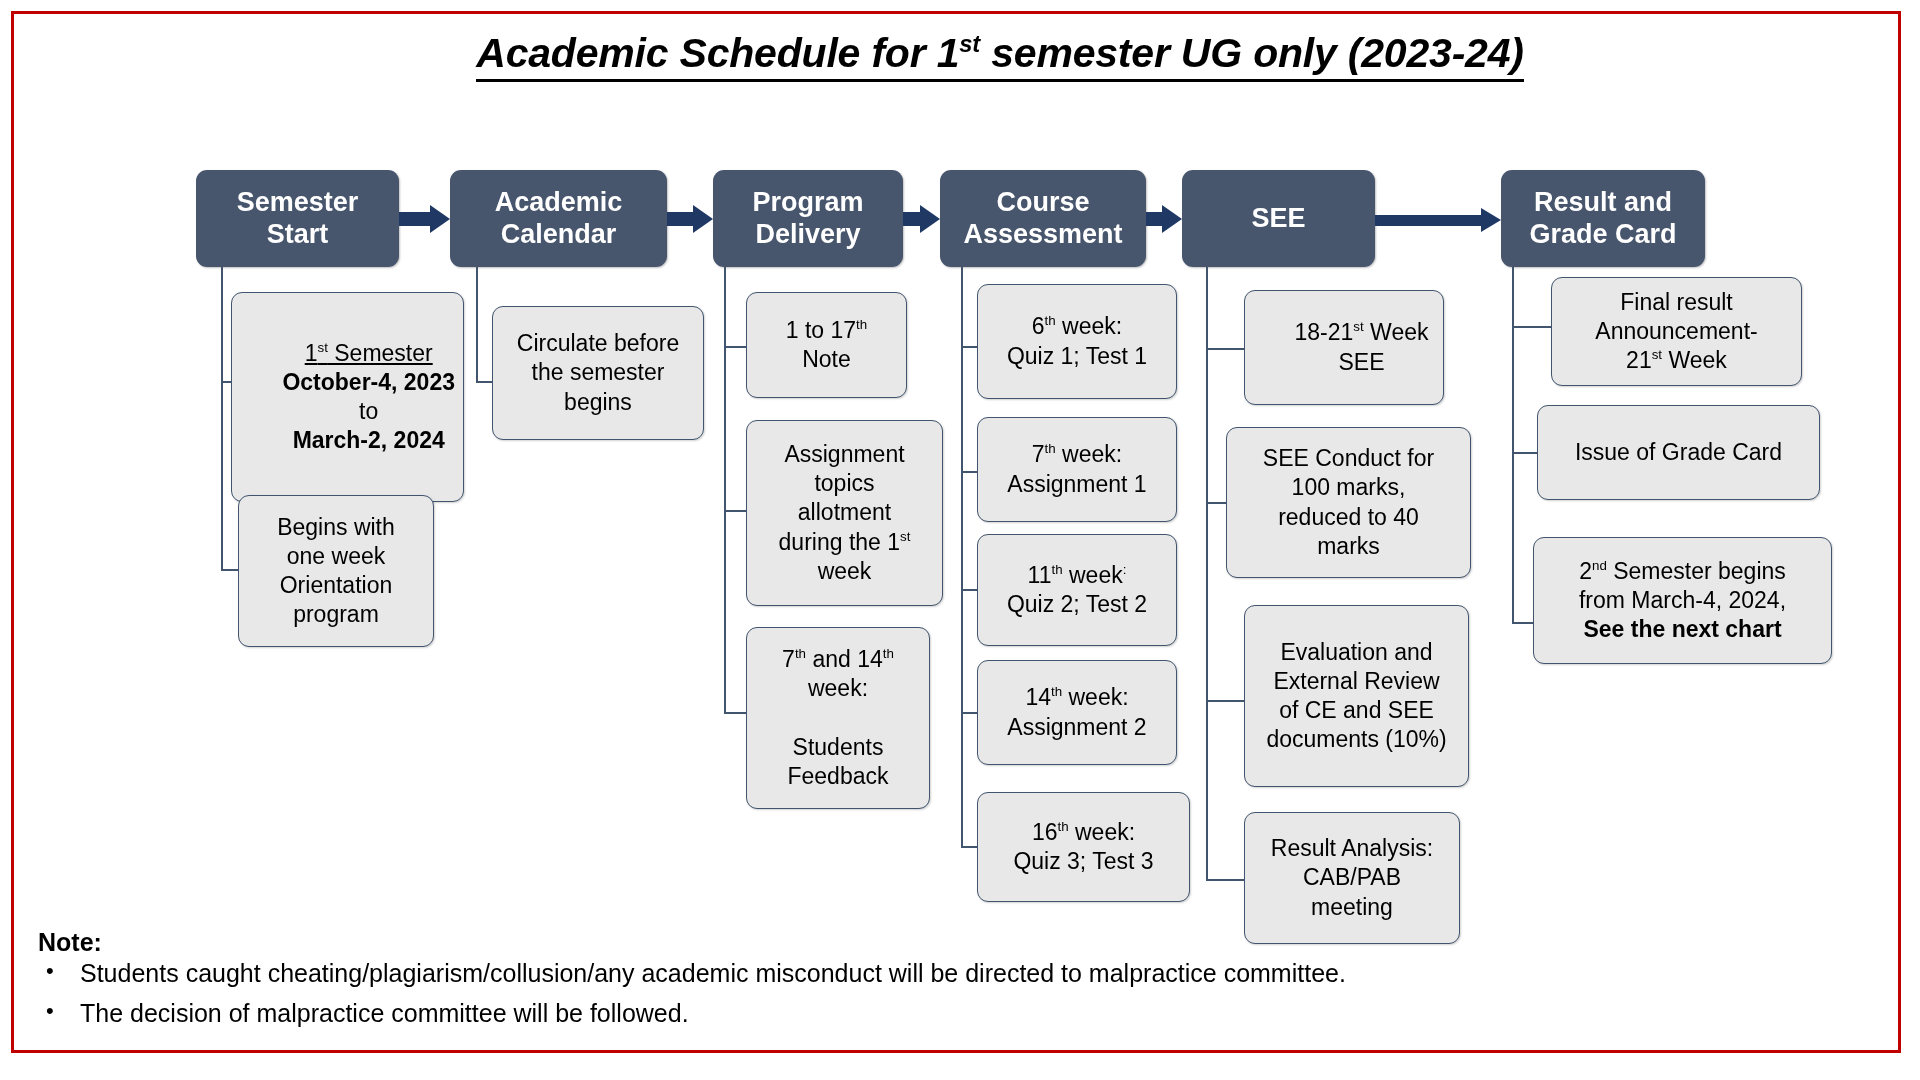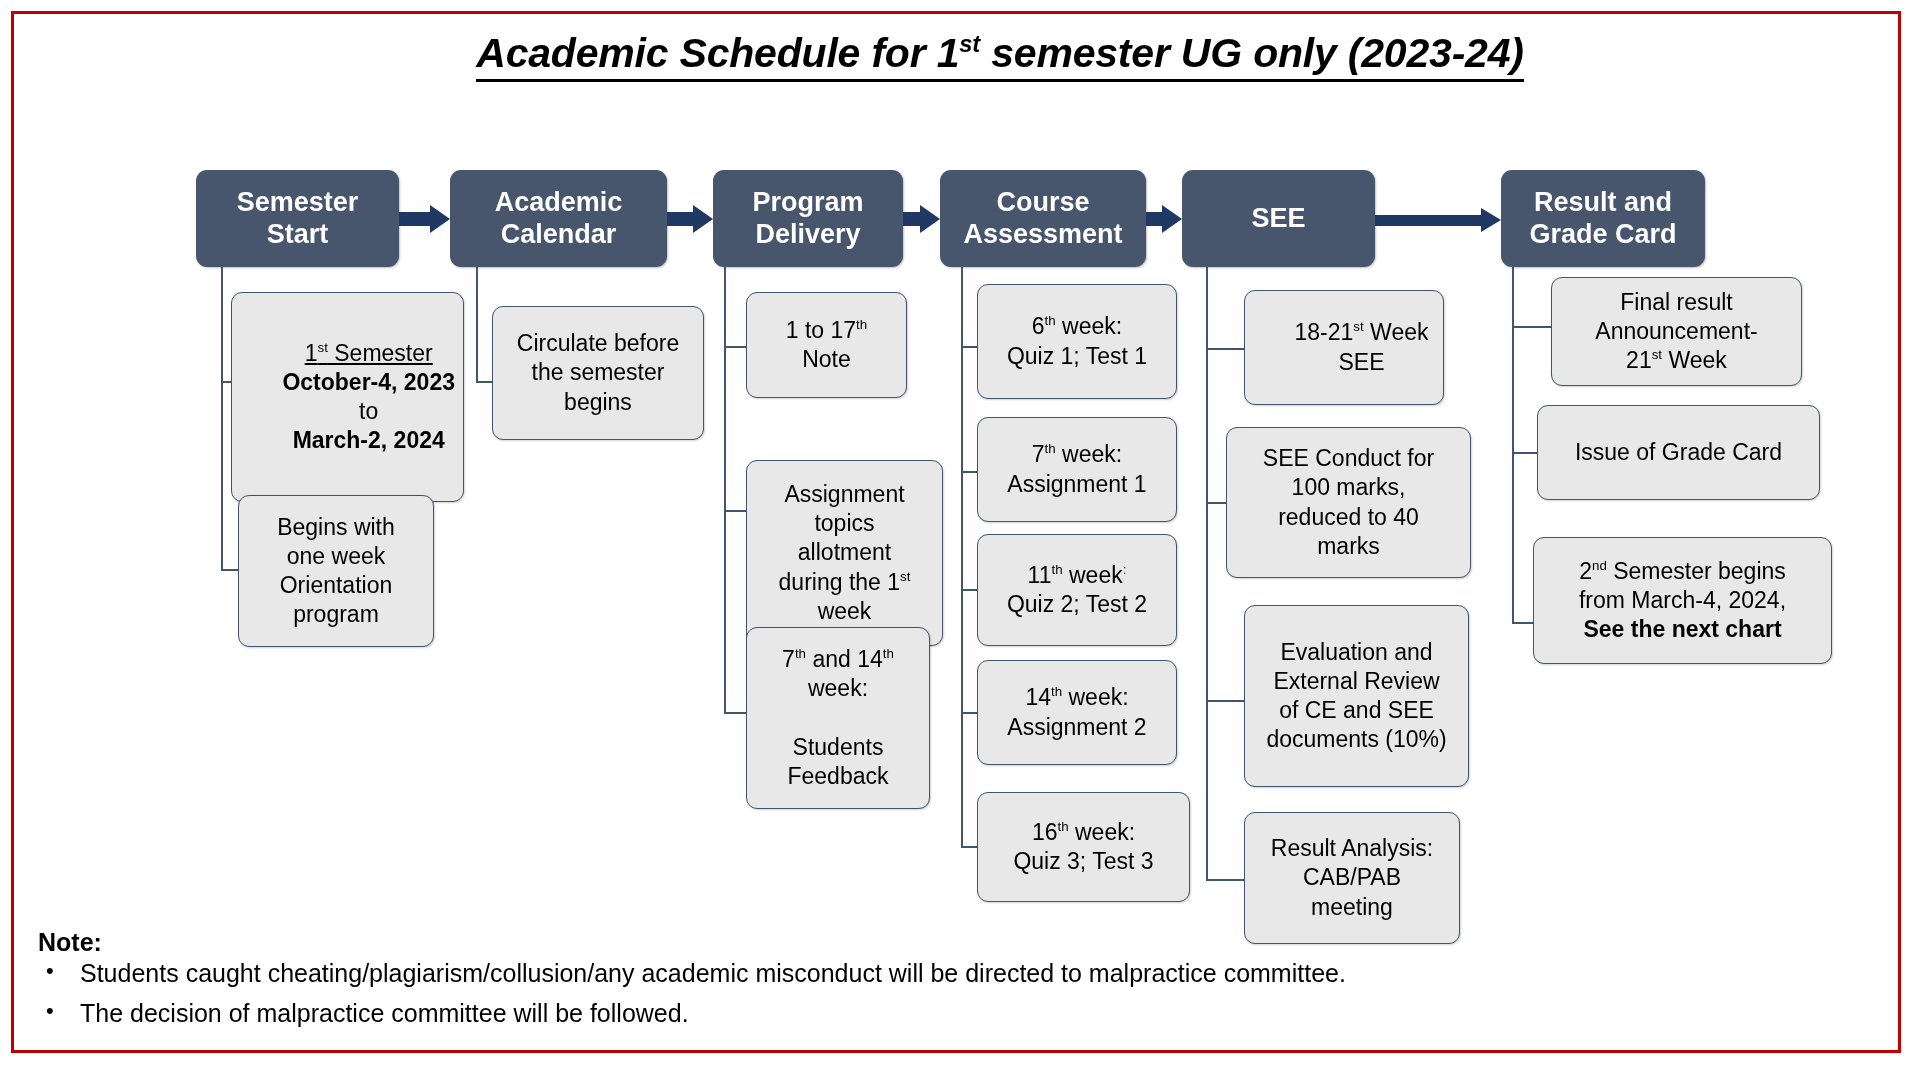--- a/index.html
+++ b/index.html
@@ -175,21 +175,21 @@
   <div class="hline" style="left:724px;top:510px;width:24px;"></div>
   <div class="hline" style="left:724px;top:712px;width:24px;"></div>
 
   <div class="leaf" style="left:746px;top:292px;width:161px;height:106px;">
     <div>
       <span>1 to 17</span><sup>th</sup><br>
       <span>Note</span>
     </div>
   </div>
 
-  <div class="leaf" style="left:746px;top:420px;width:197px;height:186px;margin-top:40px;">
+  <div class="leaf" style="left:746px;top:420px;width:197px;height:186px;">
     <div>
       <span>Assignment</span><br>
       <span>topics</span><br>
       <span>allotment</span><br>
       <span>during the 1</span><sup>st</sup><br>
       <span>week</span>
     </div>
   </div>
 
   <div class="leaf" style="left:746px;top:627px;width:184px;height:182px;">

